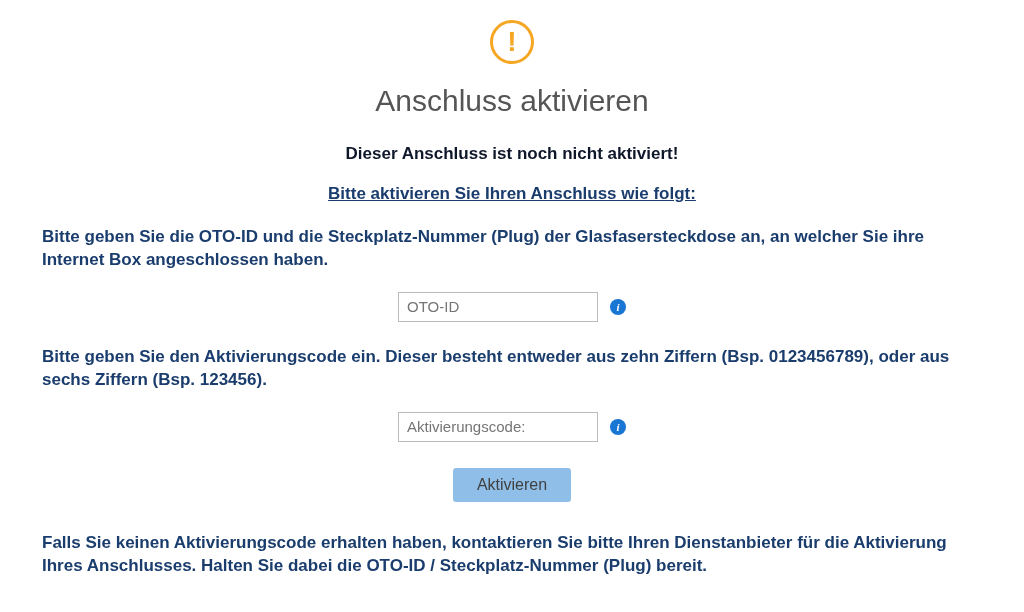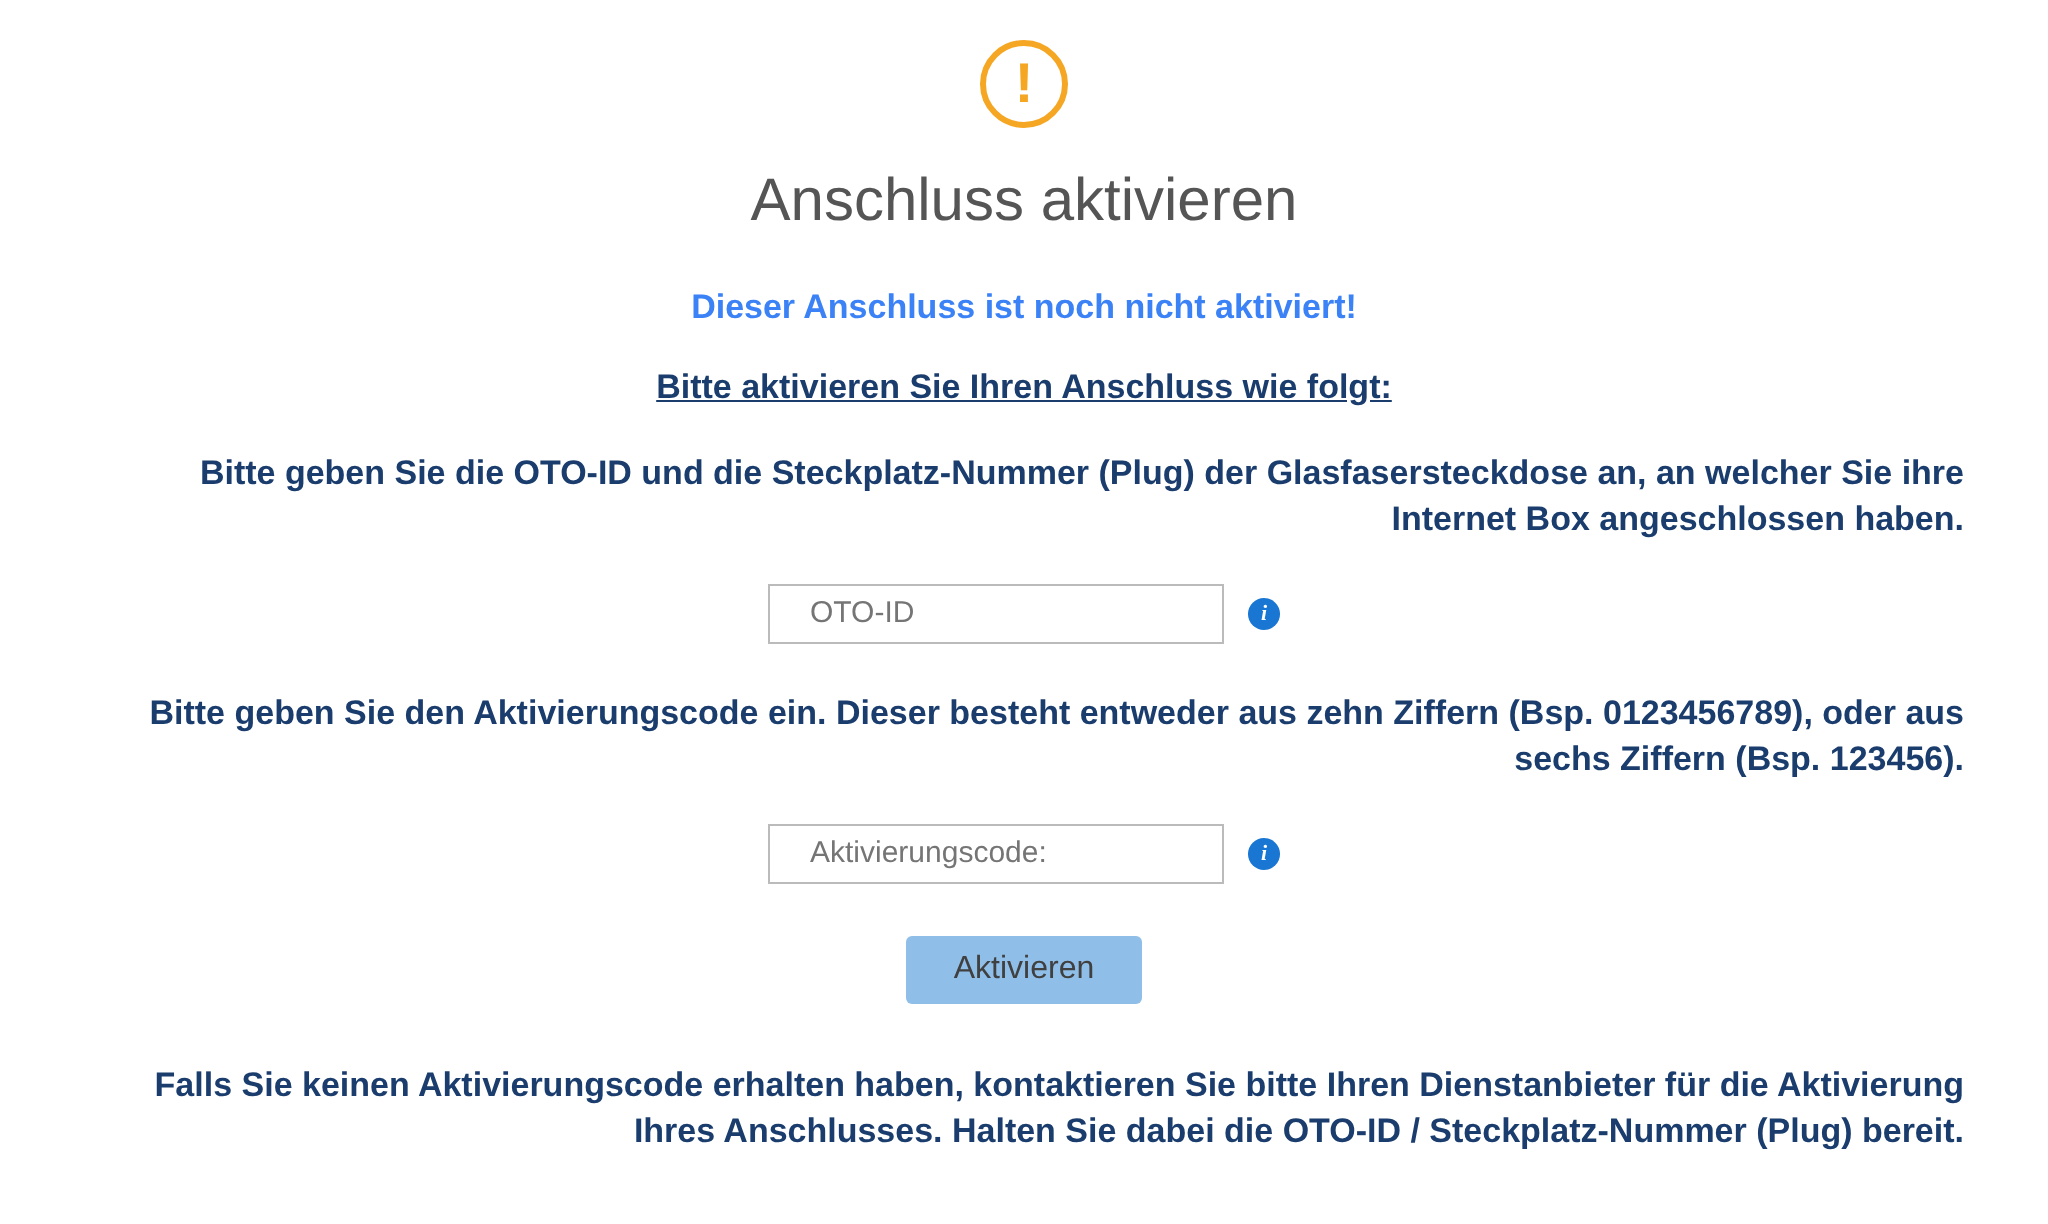--- a/index.html
+++ b/index.html
@@ -31,54 +31,54 @@
       margin-bottom: 8px;
     }
     .title {
       font-size: 30px;
       font-weight: 300;
       color: #555;
       margin-bottom: 14px;
     }
     .notice {
       font-size: 17px;
-      color: #3b82f6;
+      color: #0f172a;
       margin-bottom: 8px;
       font-weight: 600;
       text-align: center;
     }
     .instruction {
       font-size: 17px;
       color: #1a3d6d;
       font-weight: 600;
       text-align: center;
       margin-bottom: 10px;
       text-decoration: underline;
     }
     .paragraph {
       font-size: 17px;
       color: #1a3d6d;
       font-weight: 600;
-      text-align: right;
+      text-align: left;
       line-height: 1.35;
       max-width: 940px;
       margin-bottom: 8px;
     }
     .row {
       display: flex;
       gap: 12px;
       align-items: center;
       justify-content: center;
       margin-bottom: 12px;
     }
     input[type=text] {
       border: 1px solid #bbb;
-      padding: 5px 20px;
+      padding: 5px 8px;
       font-size: 15px;
-      width: 228px;
+      width: 200px;
       height: 30px;
       color: #666;
       font-family: inherit;
     }
     .info-icon {
       width: 16px;
       height: 16px;
       border-radius: 50%;
       background: #1976d2;
       color: #fff;

